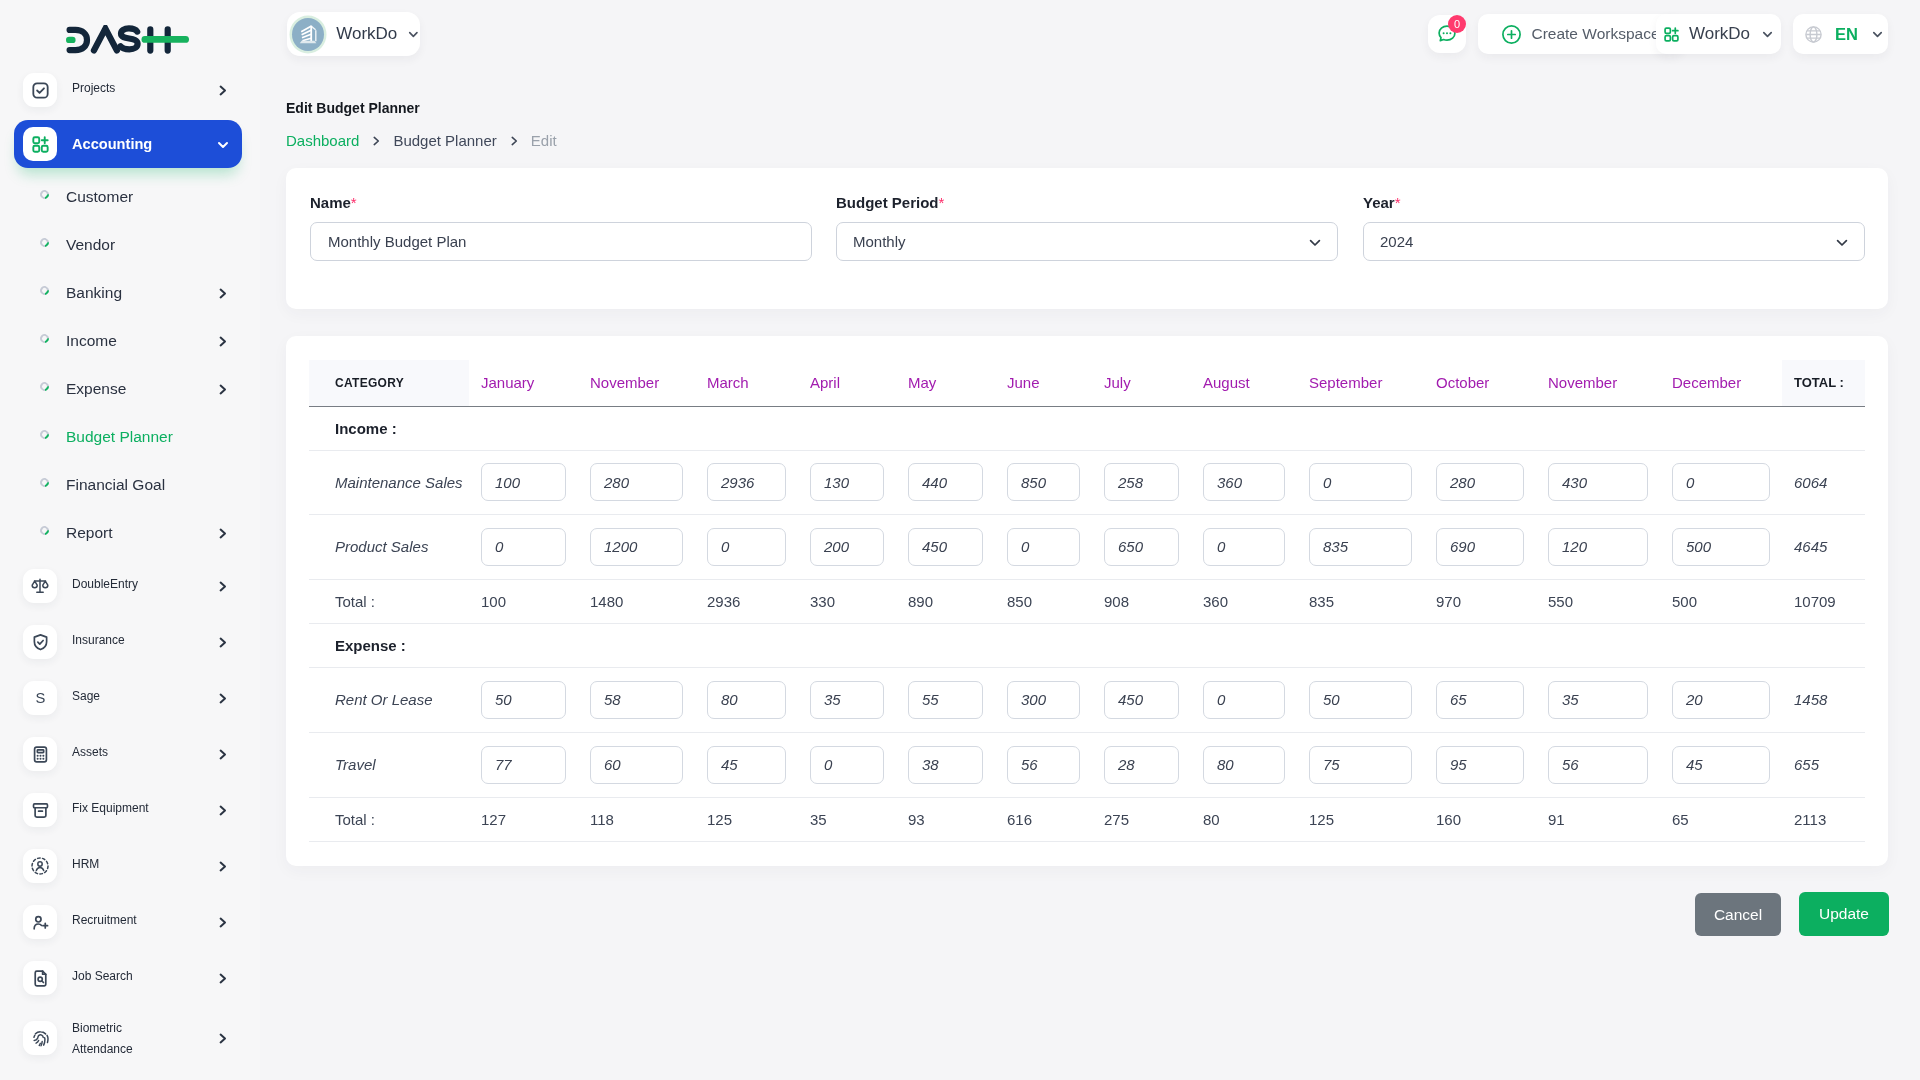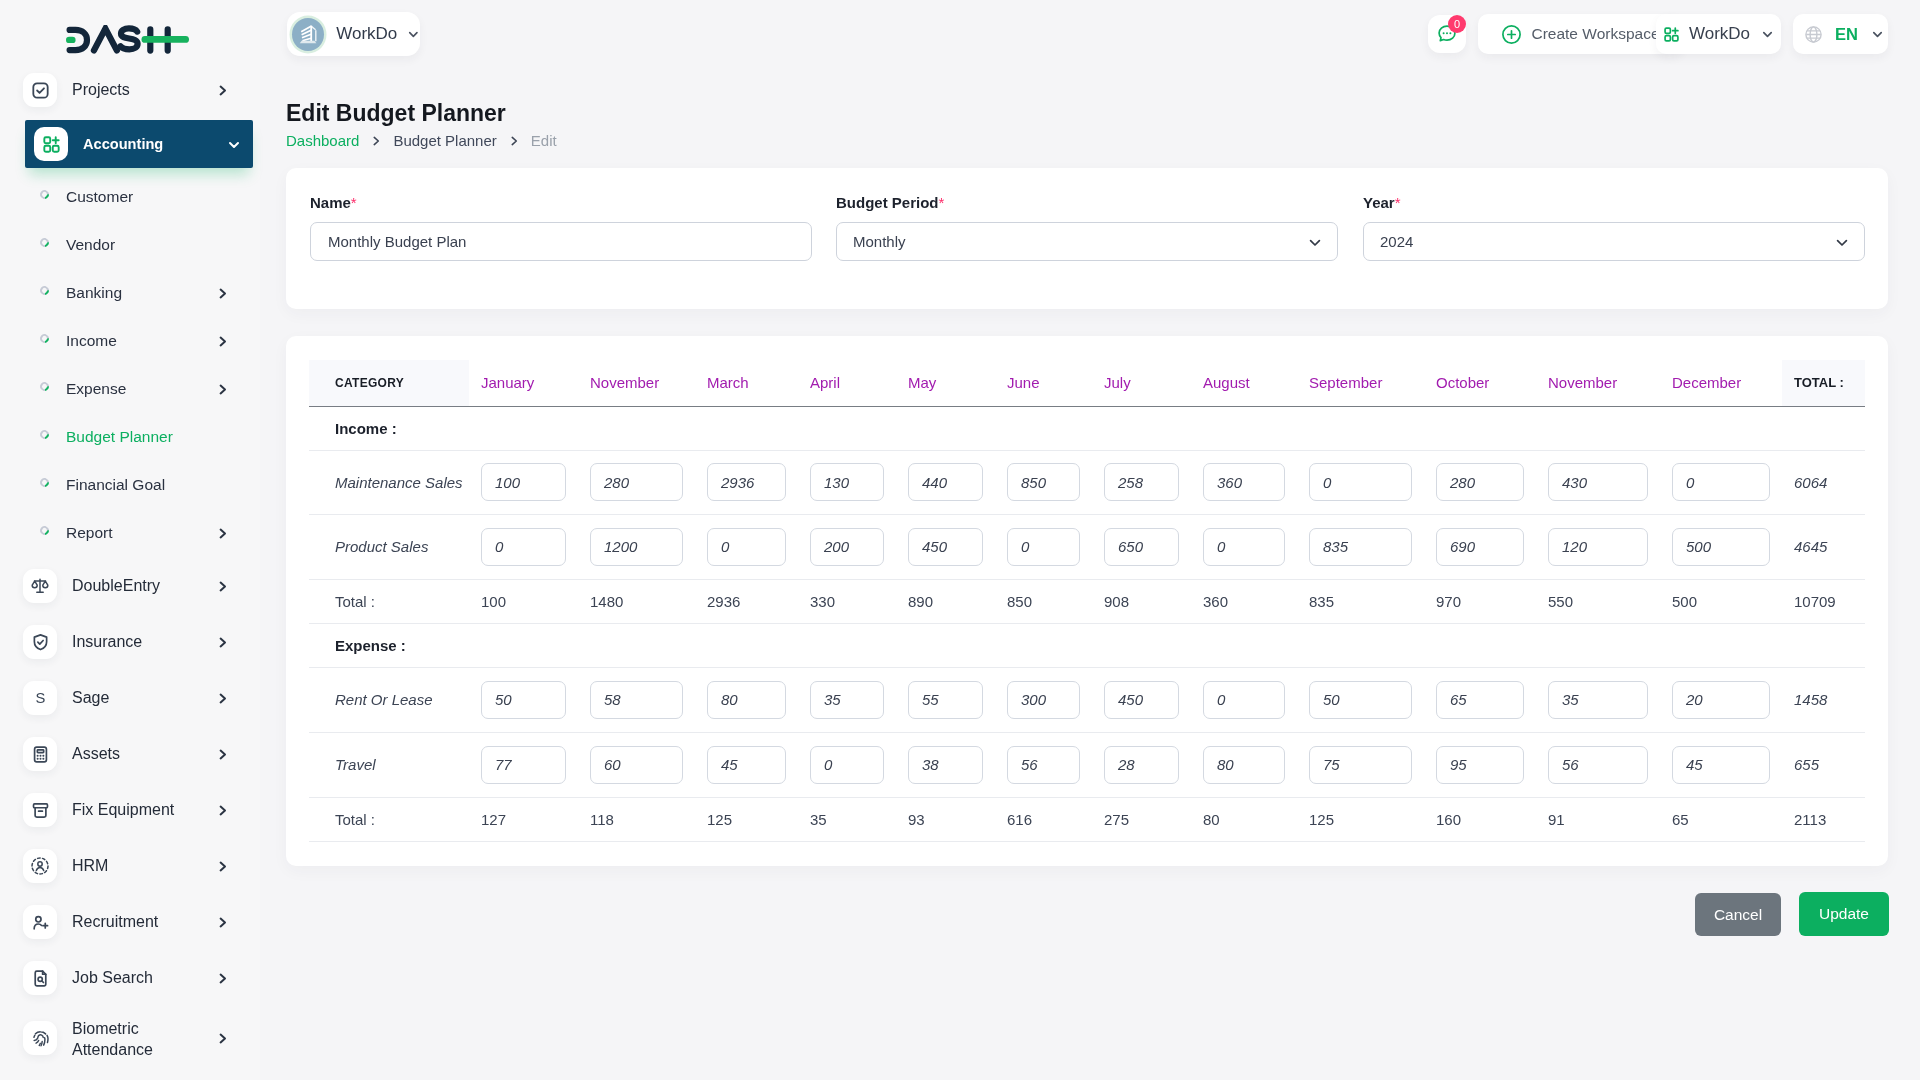--- a/index.html
+++ b/index.html
@@ -4,27 +4,27 @@
 <style>
 * { margin:0; padding:0; box-sizing:border-box; }
 html,body { width:1920px; height:1080px; overflow:hidden; }
 body { background:#f5f5f7; font-family:"Liberation Sans", sans-serif; color:#222733; position:relative; }
 
 
 #sidebar { position:absolute; left:0; top:0; width:260px; height:1080px; background:#f7f7f8; }
 .logo { position:absolute; left:64px; top:22px; }
 .iconbox { position:absolute; left:23px; width:34px; height:34px; background:#fff; border-radius:11px;
   box-shadow:0 3px 8px rgba(40,50,70,.06); display:flex; align-items:center; justify-content:center; }
-.navtext { position:absolute; left:72px; font-size:16px; color:#242b38; }
+.navtext { position:absolute; left:72px; font-size:12px; color:#242b38; }
 .subtext { position:absolute; left:66px; font-size:15.5px; color:#2a3140; }
 .chev { position:absolute; left:216px; }
 .dot { position:absolute; left:40px; width:9px; height:9px; border-radius:50%;
   border:2.2px solid #c6cbd6; border-bottom-color:#12b261; transform:rotate(-50deg); }
-.acct { position:absolute; left:14px; top:120px; width:228px; height:48px; background:#0c4a6e;
-  border-radius:2px; box-shadow:0 10px 14px -4px rgba(12,175,96,.28);margin-left:11px; }
+.acct { position:absolute; left:14px; top:120px; width:228px; height:48px; background:#1d4ed8;
+  border-radius:14px; box-shadow:0 10px 14px -4px rgba(12,175,96,.28); }
 .acct .iconbox { left:9px; top:7px; width:34px; height:34px; border-radius:10px; box-shadow:none; }
 .acct .navtext { color:#fff; font-weight:bold; top:16px; left:58px; font-size:14.6px; }
 
 
 .pillbtn { position:absolute; background:#fff; border-radius:13px; box-shadow:0 4px 10px rgba(30,40,60,.05);
   display:flex; align-items:center; }
 #wsPill { left:287px; top:12px; width:133px; height:44px; }
 #wsPill .av { width:33px; height:33px; border-radius:50%; background:#8cafc6; margin-left:5px;
   box-shadow:0 0 0 2.5px #d9eee0; display:flex; align-items:center; justify-content:center; }
 #wsPill .t { font-size:17px; color:#323b4b; margin-left:12px; }
@@ -32,21 +32,21 @@
 .badge0 { position:absolute; top:0px; right:0px; width:18px; height:18px; border-radius:50%;
   background:#ff3a6e; color:#fff; font-size:11px; display:flex; align-items:center; justify-content:center; }
 #cwBtn { left:1478px; top:14px; width:205px; height:40px; border-radius:10px; }
 #cwBtn .t { font-size:15.5px; color:#555d69; margin-left:9px; }
 #wdBtn { left:1656px; top:14px; width:125px; height:40px; border-radius:10px; }
 #wdBtn .t { font-size:17px; color:#39414f; margin-left:9px; }
 #langBtn { left:1793px; top:14px; width:95px; height:40px; border-radius:10px; }
 #langBtn .t { font-size:16.5px; color:#0caf60; margin-left:12px; font-weight:bold; }
 
 
-h1.title { position:absolute; left:286px; top:100px; font-size:23px; color:#14181f; font-weight:bold; }
+h1.title { position:absolute; left:286px; top:100px; font-size:14px; color:#14181f; font-weight:bold; }
 .crumbs { position:absolute; left:286px; top:132px; font-size:15px; color:#40485a;
   display:flex; align-items:center; gap:11px; }
 .crumbs .home { color:#0caf60; }
 .crumbs .last { color:#9aa1ab; }
 
 
 .card { position:absolute; left:286px; width:1602px; background:#fff; border-radius:10px;
   box-shadow:0 5px 16px rgba(40,50,70,.04); }
 #card1 { top:168px; height:141px; }
 #card2 { top:336px; height:530px; }

